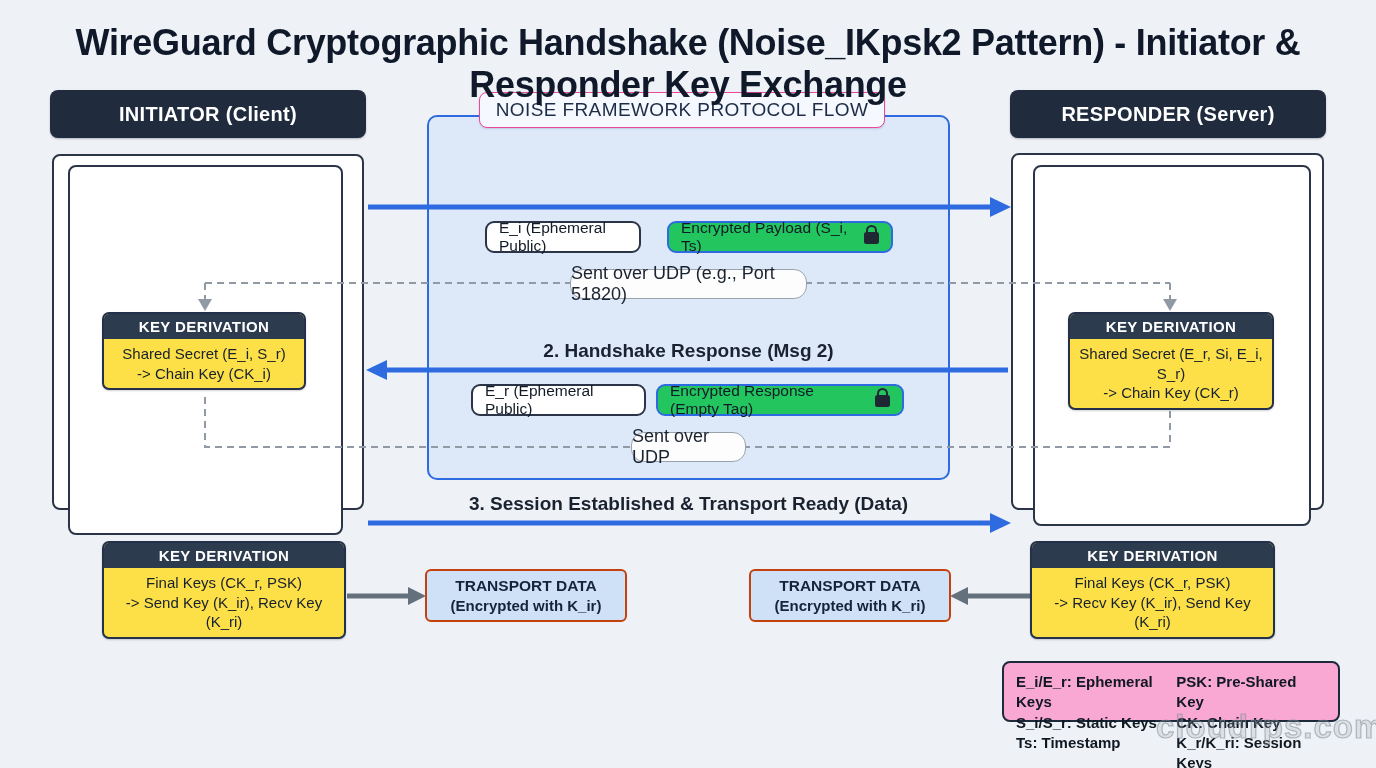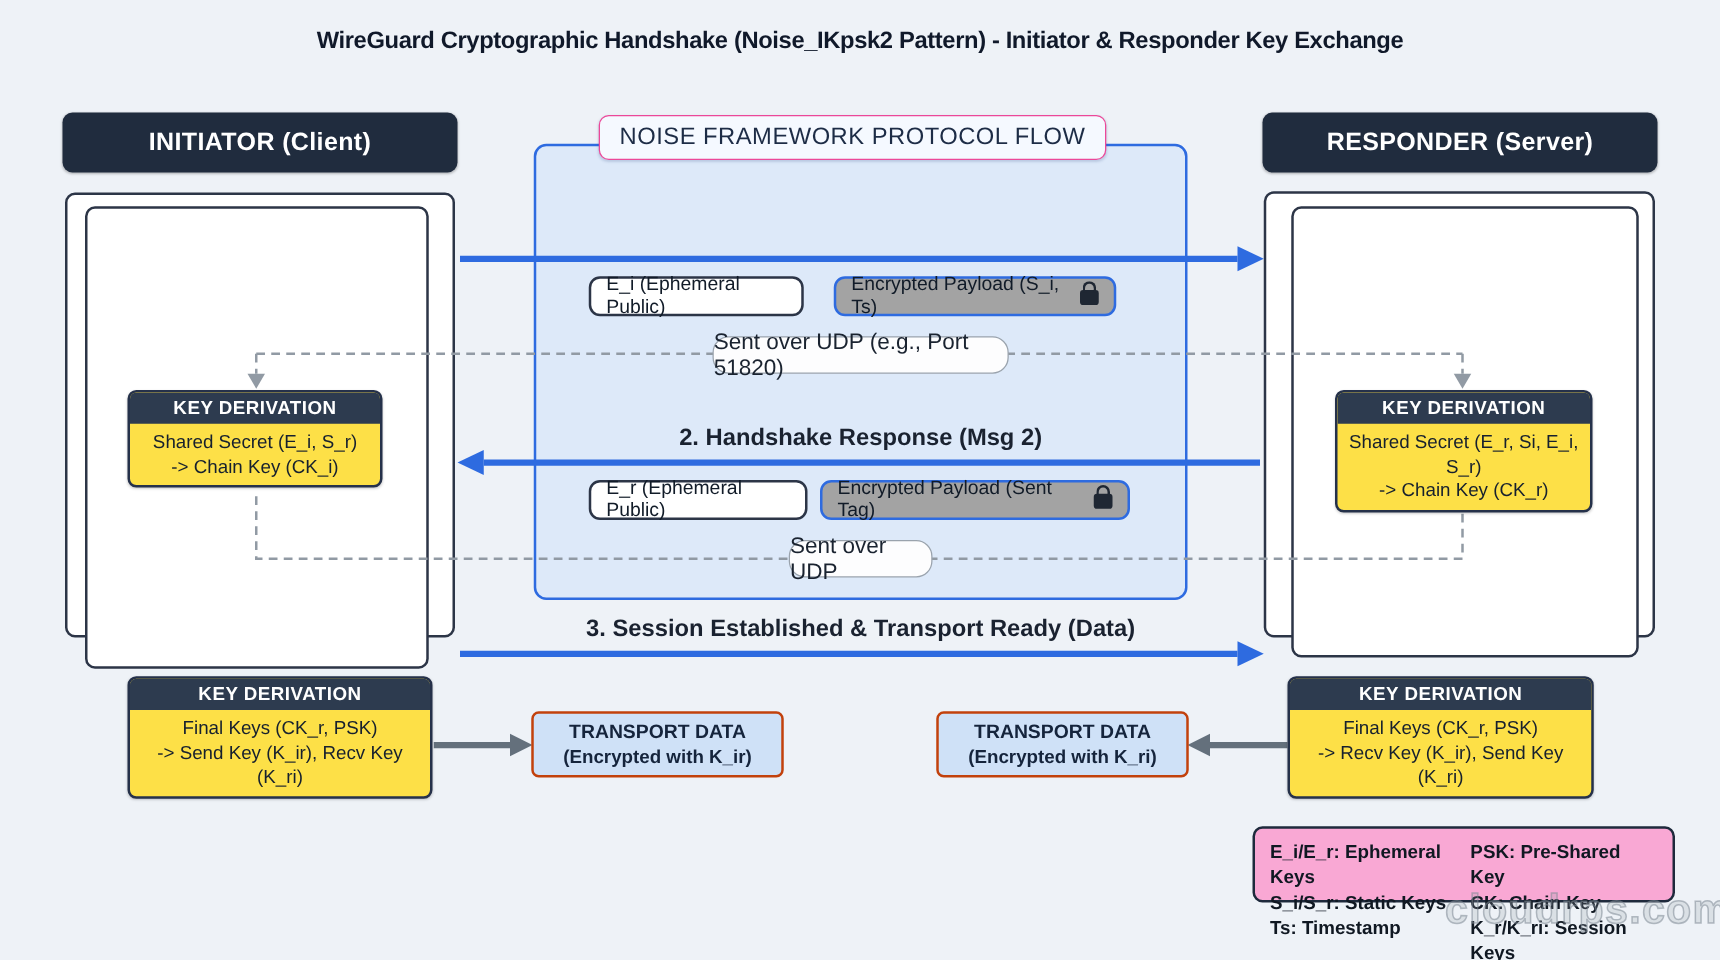--- a/index.html
+++ b/index.html
@@ -4,21 +4,21 @@
 <style>
   html,body{margin:0;padding:0;background:#eef2f7;}
   .canvas{
     position:relative;width:1376px;height:768px;overflow:hidden;
     background:#eef2f7;font-family:"Liberation Sans",sans-serif;
   }
   .abs{position:absolute;box-sizing:border-box;}
   
   .diagram-title{
     left:0;top:22px;width:1376px;text-align:center;
-    font-size:19px;font-weight:bold;color:#10192a;letter-spacing:-0.3px;
+    font-size:36px;font-weight:bold;color:#10192a;letter-spacing:-0.3px;
     z-index:5;
   }
   
   .actor-header{
     height:48px;background:#202c3e;border-radius:8px;color:#fff;
     font-size:20px;font-weight:bold;letter-spacing:.3px;
     display:flex;align-items:center;justify-content:center;z-index:4;
     box-shadow:0 1px 2px rgba(0,0,0,.25);
   }
   
@@ -48,21 +48,21 @@
   .msg-label{
     left:427px;width:523px;text-align:center;
     font-size:19px;font-weight:bold;color:#1a2230;z-index:4;
   }
   
   .field{
     height:32px;display:flex;align-items:center;justify-content:center;gap:8px;
     font-size:15.5px;color:#111b28;border-radius:9px;padding:0 12px;z-index:4;
   }
   .field.plain{background:#fff;border:2px solid #2c3547;}
-  .field.enc{background:#a3a3a3;border:2px solid #2e6be0;}
+  .field.enc{background:#22c55e;border:2px solid #2e6be0;}
   .lock{
     position:relative;width:15px;height:12px;background:#1f2733;
     border-radius:2.5px;flex:none;margin-top:2px;
   }
   .lock::before{
     content:"";position:absolute;top:-7px;left:2px;width:7px;height:7px;
     border:2.5px solid #1f2733;border-bottom:none;border-radius:6px 6px 0 0;
   }
   
   .note{
@@ -140,21 +140,21 @@
     <path class="gray" d="M347,596 H408"></path>
     <polygon class="grayfillB" points="408,587 426,596 408,605"></polygon>
     <path class="gray" d="M1030,596 H968"></path>
     <polygon class="grayfillB" points="968,587 950,596 968,605"></polygon>
   </svg>
 
   <div class="abs actor-header" style="left:50px;top:90px;width:316px;">INITIATOR (Client)</div>
   <div class="abs actor-header" style="left:1010px;top:90px;width:316px;">RESPONDER (Server)</div>
   <div class="abs flow-title-box">NOISE FRAMEWORK PROTOCOL FLOW</div>
 
-  <div class="abs field plain" style="left:471px;top:221px;width:172px;">
+  <div class="abs field plain" style="left:485px;top:221px;width:156px;">
     <span>E_i (Ephemeral Public)</span>
   </div>
   <div class="abs field enc" style="left:667px;top:221px;width:226px;">
     <span>Encrypted Payload (S_i, Ts)</span>
     <span class="lock"></span>
   </div>
   <div class="abs note" style="left:570px;top:269px;width:237px;">Sent over UDP (e.g., Port 51820)</div>
 
   <div class="abs kd" style="left:102px;top:312px;width:204px;">
     <div class="kd-header">KEY DERIVATION</div>
@@ -169,21 +169,21 @@
       <div>Shared Secret (E_r, Si, E_i, S_r)</div>
       <div>-&gt; Chain Key (CK_r)</div>
     </div>
   </div>
 
   <div class="abs msg-label" style="top:340px;">2. Handshake Response (Msg 2)</div>
   <div class="abs field plain" style="left:471px;top:384px;width:175px;">
     <span>E_r (Ephemeral Public)</span>
   </div>
   <div class="abs field enc" style="left:656px;top:384px;width:248px;">
-    <span>Encrypted Payload (Sent Tag)</span>
+    <span>Encrypted Response (Empty Tag)</span>
     <span class="lock"></span>
   </div>
   <div class="abs note" style="left:631px;top:432px;width:115px;">Sent over UDP</div>
 
   <div class="abs msg-label" style="top:493px;">3. Session Established &amp; Transport Ready (Data)</div>
 
   <div class="abs kd" style="left:102px;top:541px;width:244px;">
     <div class="kd-header">KEY DERIVATION</div>
     <div class="kd-body">
       <div>Final Keys (CK_r, PSK)</div>

